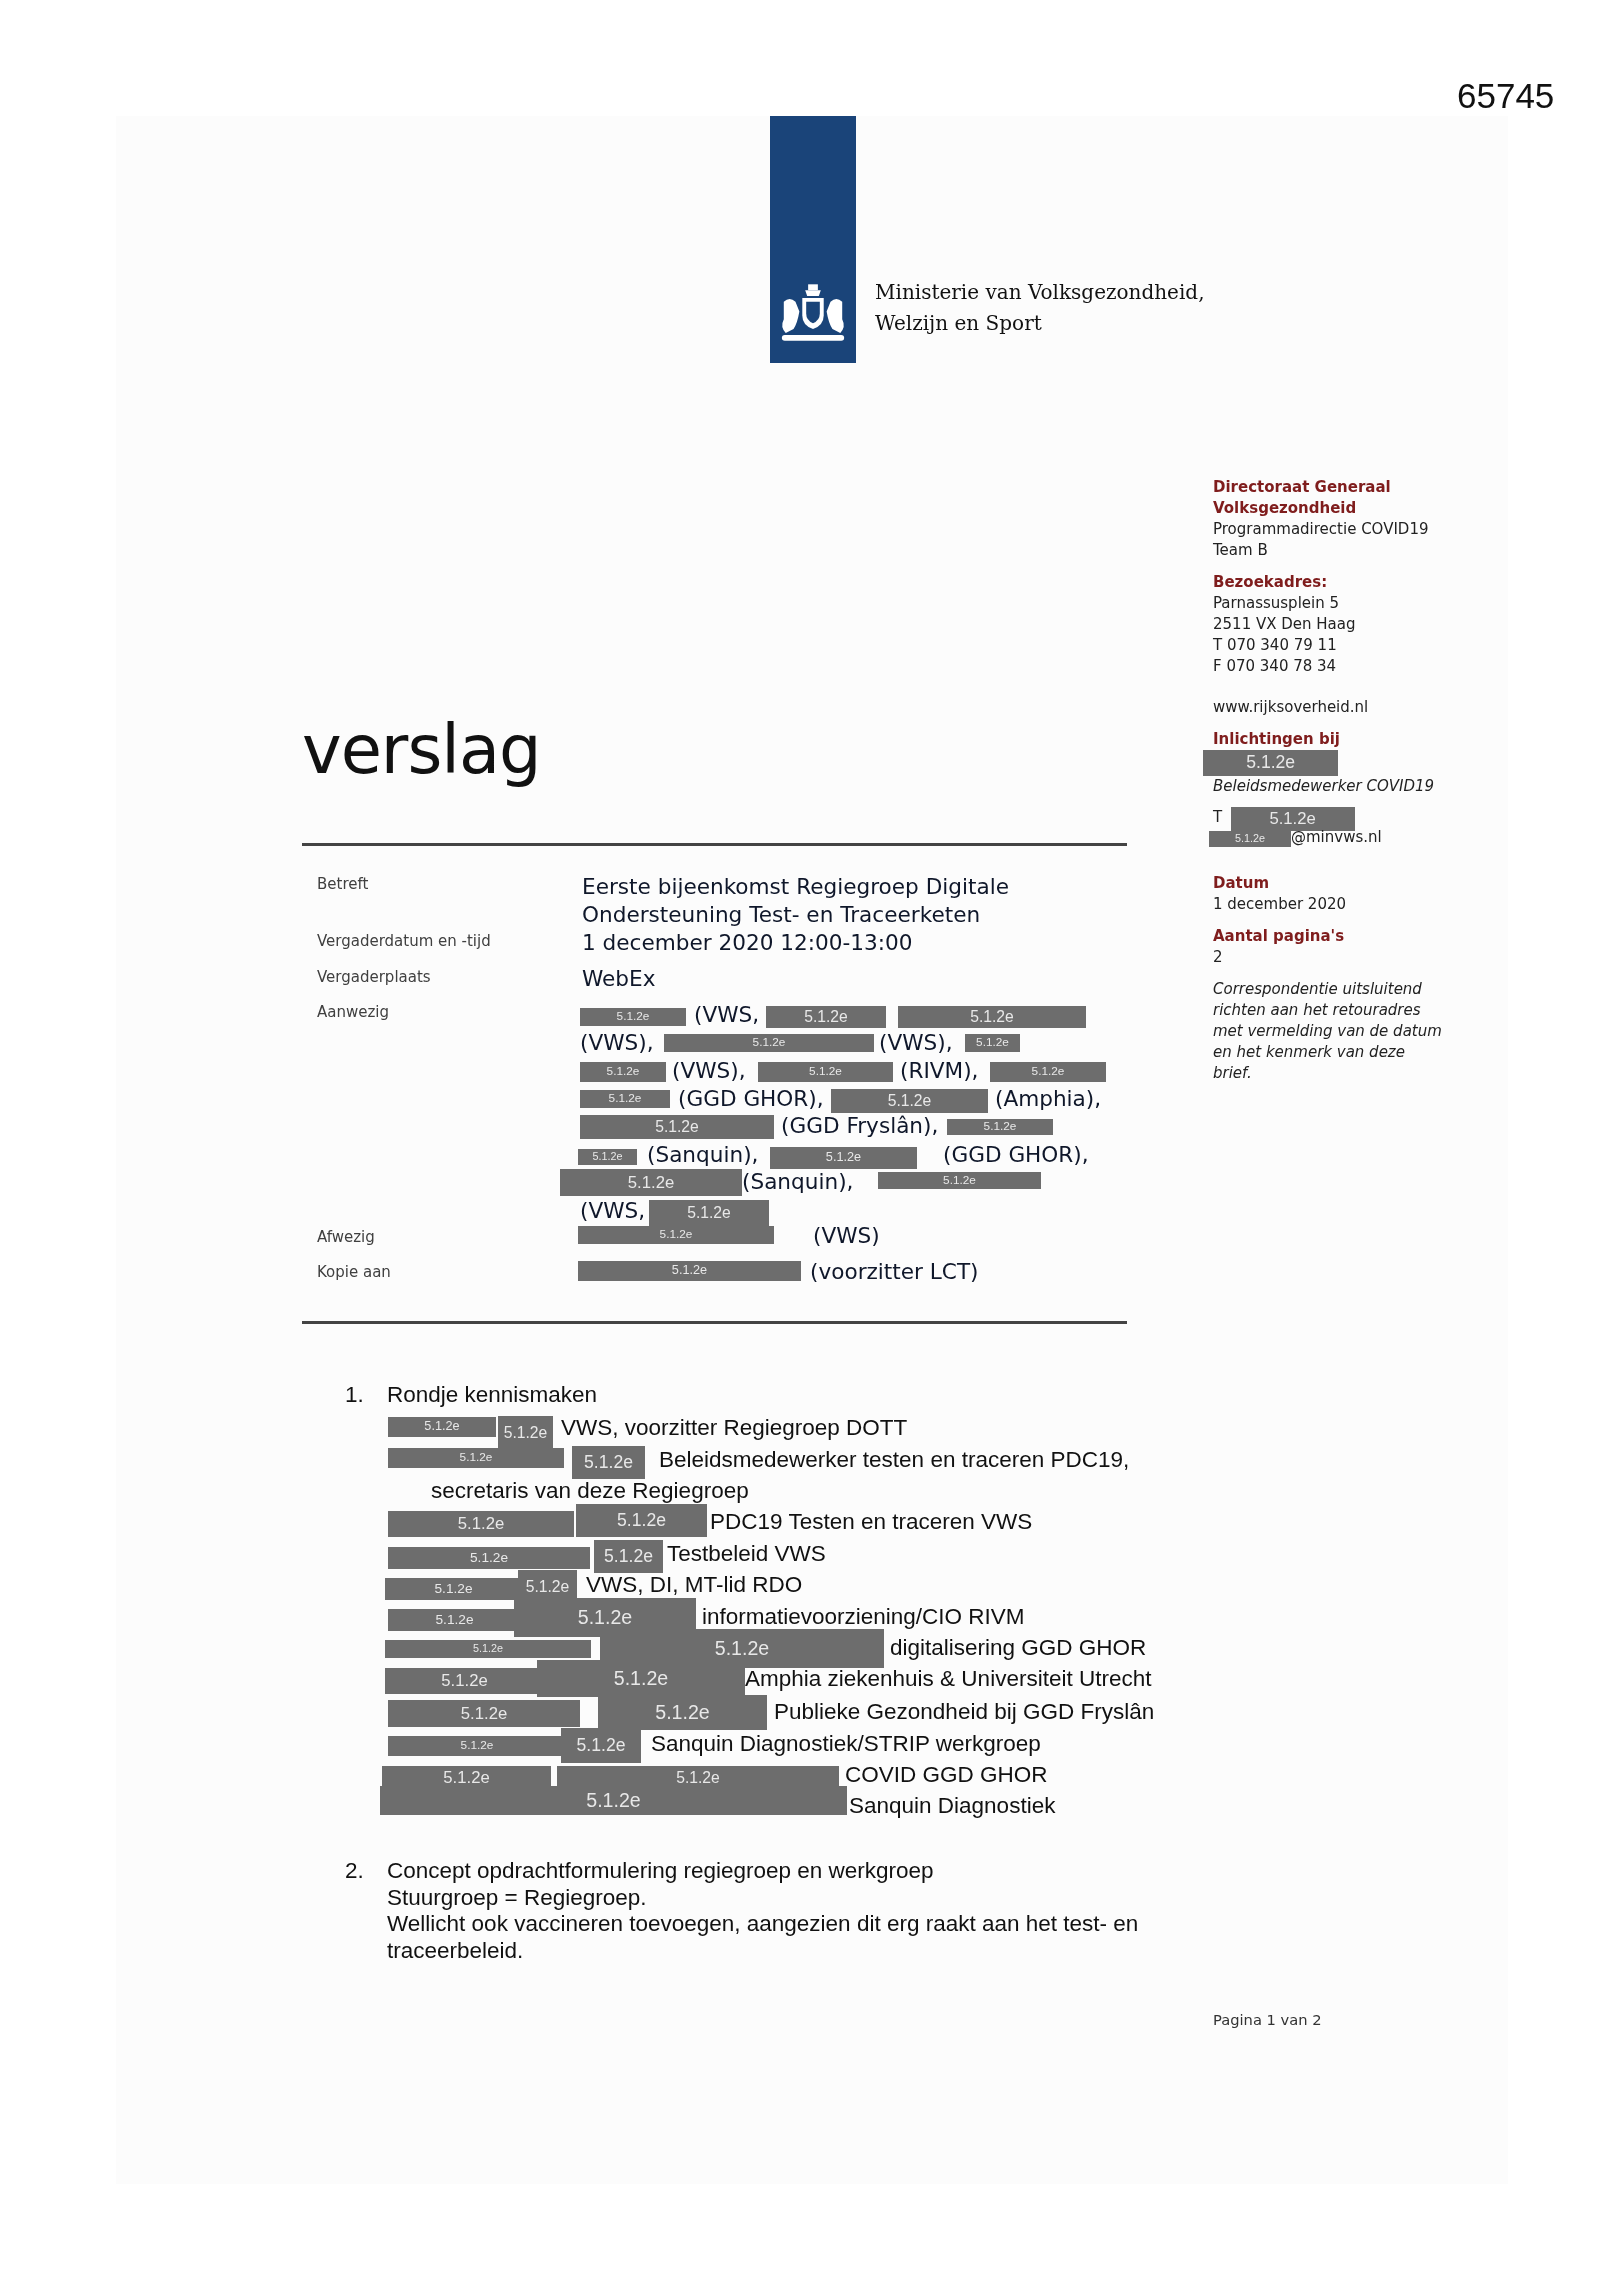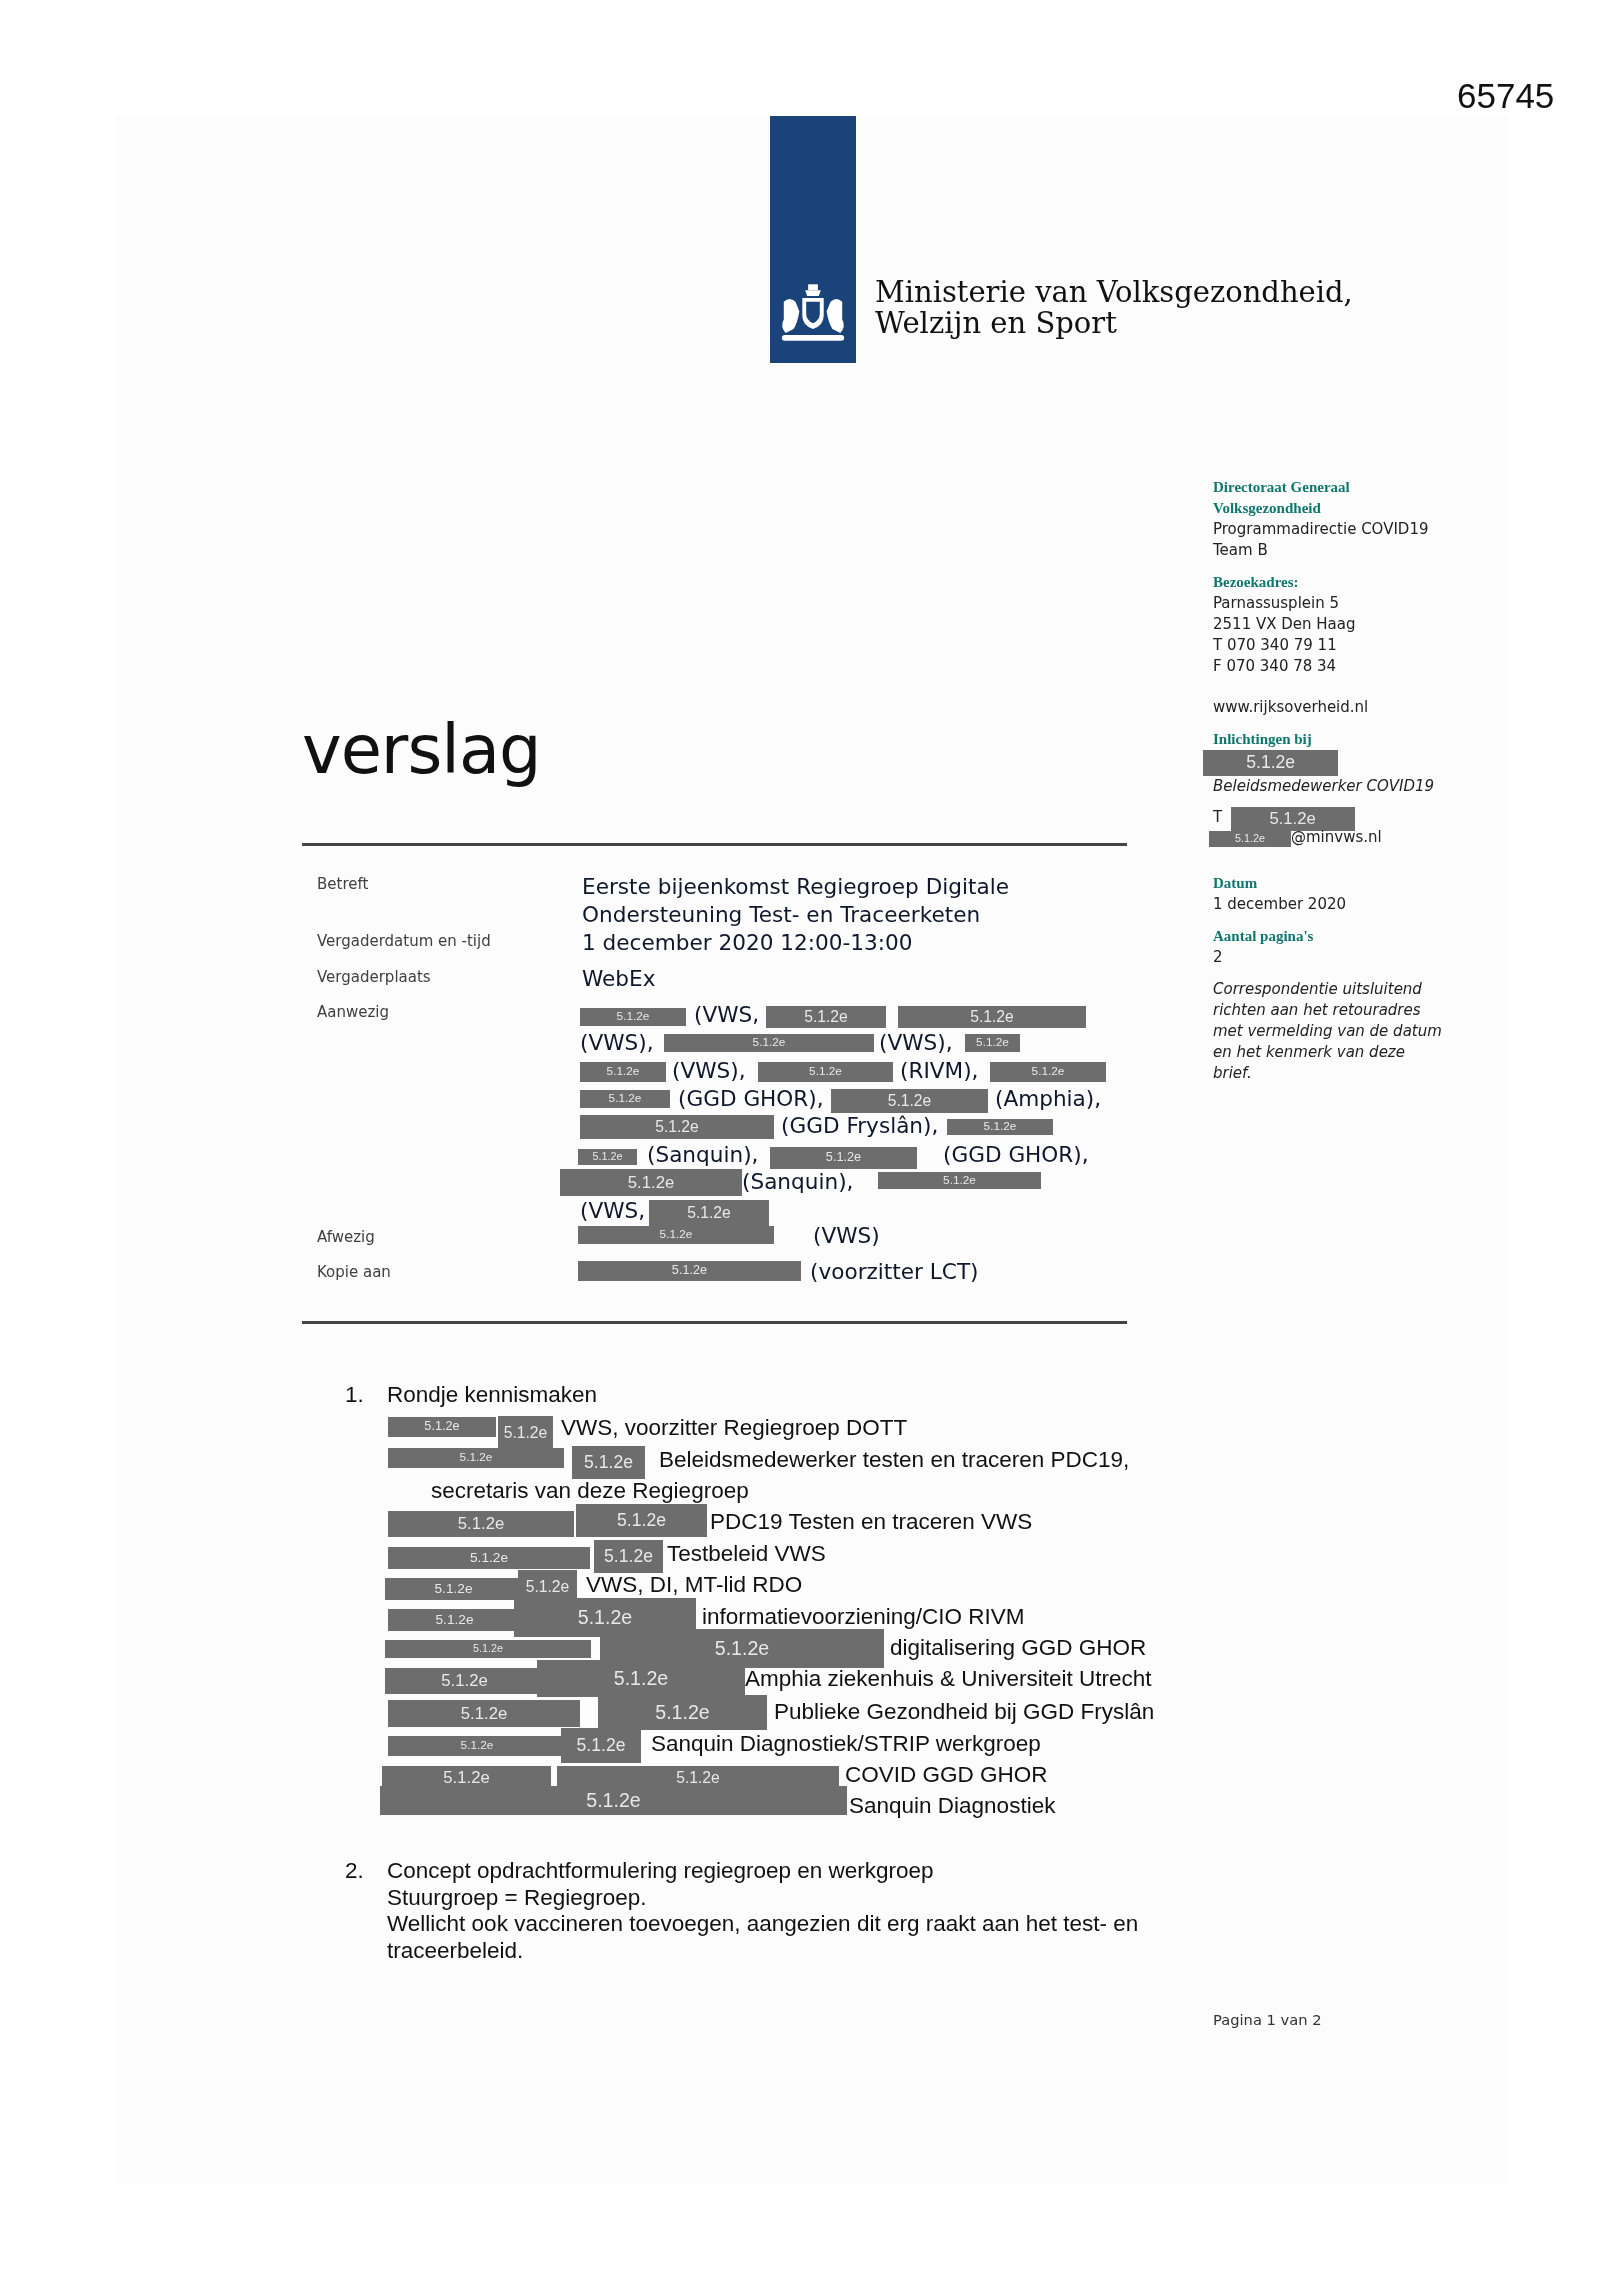--- a/index.html
+++ b/index.html
@@ -6,25 +6,25 @@
   html, body { width: 1621px; height: 2292px; background: #ffffff; overflow: hidden; }
   body { position: relative; font-family: "DejaVu Sans", sans-serif; color: #111; }
 
   .page-bg { position: absolute; left: 116px; top: 116px; width: 1392px; height: 2068px; background: #fcfcfc; }
 
   .doc-number { position: absolute; left: 1457px; top: 76px; font-family: "Liberation Sans", sans-serif; font-size: 35px; color: #111; }
 
   
   .logo-bar { position: absolute; left: 770px; top: 116px; width: 86px; height: 247px; background: #1a4479; }
   .crest { position: absolute; left: 776px; top: 282px; width: 74px; height: 65px; }
-  .ministry-name { position: absolute; left: 875px; top: 277px; font-family: "DejaVu Serif", serif; font-size: 29px; line-height: 31px; color: #111; }
+  .ministry-name { position: absolute; left: 875px; top: 277px; font-family: "DejaVu Serif", serif; font-size: 20px; line-height: 31px; color: #111; }
 
   
   .sidebar { position: absolute; left: 1213px; top: 477px; width: 274px; font-family: "DejaVu Sans", sans-serif; font-size: 15px; line-height: 21px; color: #222; }
-  .sidebar .bold { font-weight: bold; color: #0f766e; font-family: Liberation Serif, serif; }
+  .sidebar .bold { font-weight: bold; color: #7f1d1d; }
   .sidebar .italic { font-style: italic; }
   .sidebar .gap { height: 10.8px; }
   .sidebar .gap-lg { height: 20.6px; }
 
   .redact { display: inline-block; background: #6d6d6d; color: #e8e8e8; text-align: center; font-family: "Liberation Sans", sans-serif; vertical-align: middle; white-space: nowrap; overflow: hidden; }
   .abs { position: absolute; }
 
   
   .verslag { position: absolute; left: 302px; top: 711px; font-family: "DejaVu Sans", sans-serif; font-size: 67px; color: #111; letter-spacing: -1px; }
 

